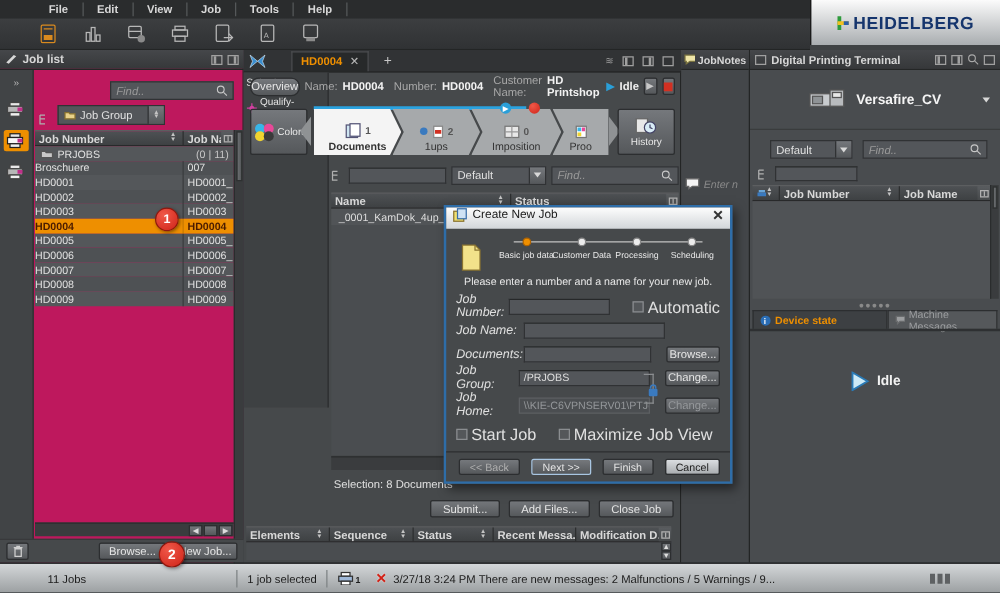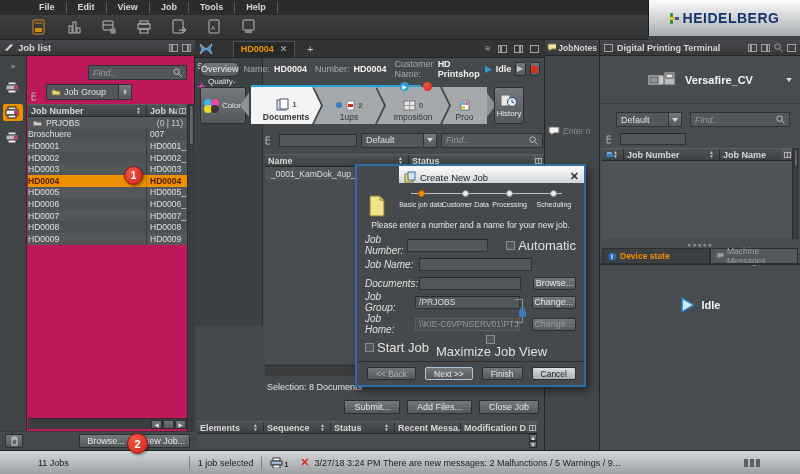--- a/index.html
+++ b/index.html
@@ -82,21 +82,21 @@
   #cp-plus { margin-left:12px; color:#c8c8c8; font-size:11px; }
   #cp-tabicons { margin-left:auto; display:flex; gap:7px; align-items:center; padding-right:6px; color:#9a9a9a; font-size:8px; }
   #cp-ov { left:0; top:18px; width:350px; height:22px; display:flex; align-items:center; gap:4px; padding:0 5px; font-size:9px; }
   #cp-ovbtn { width:56px; height:15px; border-radius:7px; }
   .kv-l { color:#a8a8a8; }
   .kv-v { color:#f2f2f2; font-weight:bold; }
   #cp-idle { display:flex; align-items:center; gap:3px; margin-left:auto; font-weight:bold; color:#f0f0f0; }
   .minibtn { width:20px; height:14px; }
   
   #wf-colors { left:5px; top:47px; width:46px; height:37px; flex-direction:row; gap:1px; position:absolute; }
-  #wf-hist { left:299px; top:47px; width:30px; height:37px; flex-direction:column; gap:1px; position:absolute; }
+  #wf-hist { left:299px; top:47px; width:46px; height:37px; flex-direction:column; gap:1px; position:absolute; }
   .wfbtn-lbl { font-size:8px; color:#e8e8e8; }
   .chev { position:absolute; top:47px; height:37px; background:#a6a9ab; display:flex; flex-direction:column; align-items:center; justify-content:flex-end; padding-bottom:2px; font-size:8.5px; color:#333; }
   .chev .ics { display:flex; align-items:center; gap:3px; margin:auto 0 1px; font-size:8px; color:#555; }
   .chev.active { background:#f4f4f4; font-weight:bold; }
   #chv-doc { left:56px; width:70px; clip-path:polygon(0 0,calc(100% - 9px) 0,100% 50%,calc(100% - 9px) 100%,0 100%); }
   #chv-1up { left:119px; width:70px; clip-path:polygon(0 0,calc(100% - 9px) 0,100% 50%,calc(100% - 9px) 100%,9px 100%,0 100%,9px 50%,0 0); }
   #chv-imp { left:182px; width:72px; clip-path:polygon(0 0,calc(100% - 9px) 0,100% 50%,calc(100% - 9px) 100%,9px 100%,0 100%,9px 50%,0 0); }
   #chv-prf { left:247px; width:45px; clip-path:polygon(0 0,100% 0,100% 100%,9px 100%,0 100%,9px 50%,0 0); }
   #wf-blue { left:56px; top:45px; width:170px; height:3px; background:#2aa2df; }
   .navarr { position:absolute; top:53px; width:9px; height:24px; background:#8f9294; }
@@ -121,21 +121,21 @@
   #dv-sel { position:absolute; left:4px; bottom:4px; font-size:9px; color:#e0e0e0; }
   #cp-actions { left:68px; top:360px; width:282px; height:18px; display:flex; justify-content:flex-end; gap:7px; padding-right:6px; }
   #cp-actions .btn { height:14px; padding:0 9px; }
   #el-thead { left:2px; top:381px; width:340px; height:13px; }
   #el-body { left:2px; top:394px; width:340px; height:14px; background:#4a4d50; }
   #el-scroll { left:334px; top:394px; width:8px; height:14px; display:flex; flex-direction:column; }
 
   
   #jn { left:545px; top:40px; width:55px; height:410px; background:#44474a; border-right:1px solid #232525; }
   #jn .phead { padding:0 2px; gap:2px; overflow:hidden; white-space:nowrap; font-size:8.5px; }
-  #jn-body { padding:70px 3px 0; display:flex; gap:3px; align-items:flex-start; }
+  #jn-body { padding:70px 3px 0; display:flex; gap:3px; align-items:flex-start;margin-top:16px; }
   #jn-ph { color:#8a8a8a; font-style:italic; font-size:8.5px; }
 
   
   #rp { left:600px; top:40px; width:200px; height:410px; background:#494c4f; }
   #rp-head { left:0; top:0; width:200px; }
   #rp-dev { left:0; top:16px; width:200px; height:48px; display:flex; align-items:center; justify-content:center; gap:8px; border-bottom:1px solid #3a3c3d; }
   #rp-devname { font-size:11px; font-weight:bold; color:#f4f4f4; }
   #rp-devcaret { position:absolute; right:8px; }
   #rp-dd { left:16px; top:72px; width:66px; height:15px; }
   #rp-find { left:90px; top:72px; width:100px; height:15px; }
@@ -146,21 +146,21 @@
   #rp-vscroll { left:192px; top:108px; width:7px; height:91px; }
   #rp-split { left:0; top:201px; width:200px; height:6px; display:flex; align-items:center; justify-content:center; color:#8a8a8a; font-size:7px; letter-spacing:1px; }
   .rtab { position:absolute; top:208px; height:15px; display:flex; align-items:center; gap:3px; font-size:8.5px; border:1px solid #2c2e30; border-bottom:none; padding:0 5px; }
   #rtab1 { left:2px; width:108px; background:#3d4043; color:#ee8f00; font-weight:bold; }
   #rtab2 { left:110px; width:88px; background:#55585b; color:#9c9ea0; }
   #rp-tabline { left:0; top:223px; width:200px; height:2px; background:#2e3032; }
   #rp-state { left:0; top:225px; width:200px; height:80px; display:flex; align-items:center; justify-content:center; gap:6px; font-size:11px; font-weight:bold; color:#f2f2f2; }
 
   
   #dlg { left:355px; top:164px; width:231px; height:223px; background:#46494b; border:2px solid #2e6da8; box-shadow:3px 4px 8px rgba(0,0,0,.5); z-index:50; }
-  #dlg-title { height:17px; background:linear-gradient(#fdfdfd,#d2d6d9); display:flex; align-items:flex-end; gap:4px; padding:0 5px; font-size:9.5px; color:#1a1a1a;margin-left:42px; }
+  #dlg-title { height:17px; background:linear-gradient(#fdfdfd,#d2d6d9); display:flex; align-items:flex-start; gap:4px; padding:0 5px; font-size:9.5px; color:#1a1a1a; }
   #dlg-title .x { margin-left:auto; color:#333; font-size:11px; font-weight:bold; }
   #dlg-steps { position:relative; margin:7px 8px 0 42px; height:26px; }
   #dlg-line { position:absolute; left:12px; right:14px; top:3px; height:1px; background:#c2c2c2; }
   #dlg-dots { display:flex; justify-content:space-between; }
   .step { display:flex; flex-direction:column; align-items:center; width:25%; }
   .step .dot { width:7px; height:7px; border-radius:50%; background:#ececec; border:1px solid #888; z-index:2; }
   .step.active .dot { background:#ee8f00; border-color:#b06400; }
   .step .lbl { margin-top:4px; font-size:7px; color:#e8e8e8; white-space:nowrap; }
   #dlg-foldericon { position:absolute; left:10px; top:27px; }
   #dlg-msg { text-align:center; font-size:8.5px; color:#e8e8e8; margin-top:4px; }
@@ -867,21 +867,21 @@
       <svg width="9" height="11">
           <rect x="1" y="4" width="7" height="6" rx="1" fill="#3a7abf"></rect>
           <path d="M2.5 4V3a2 2 0 014 0v1" fill="none" stroke="#3a7abf" stroke-width="1.3"></path>
         </svg>
     </div>
     <div class="frow" style="margin-top:4px;">
       <span style="display:flex;align-items:center;">
           <span class="cb"></span>
           <span class="cbl">Start Job</span>
         </span>
-      <span style="display:flex;align-items:center;flex-direction:column;">
+      <span style="display:flex;align-items:center;margin-left:14px;">
           <span class="cb"></span>
           <span class="cbl">Maximize Job View</span>
         </span>
     </div>
   </div>
 
   <div id="dlg-btns">
     <span id="b-back" class="btn">&lt;&lt; Back</span>
     <span id="b-next" class="btn">Next &gt;&gt;</span>
     <span id="b-finish" class="btn">Finish</span>

